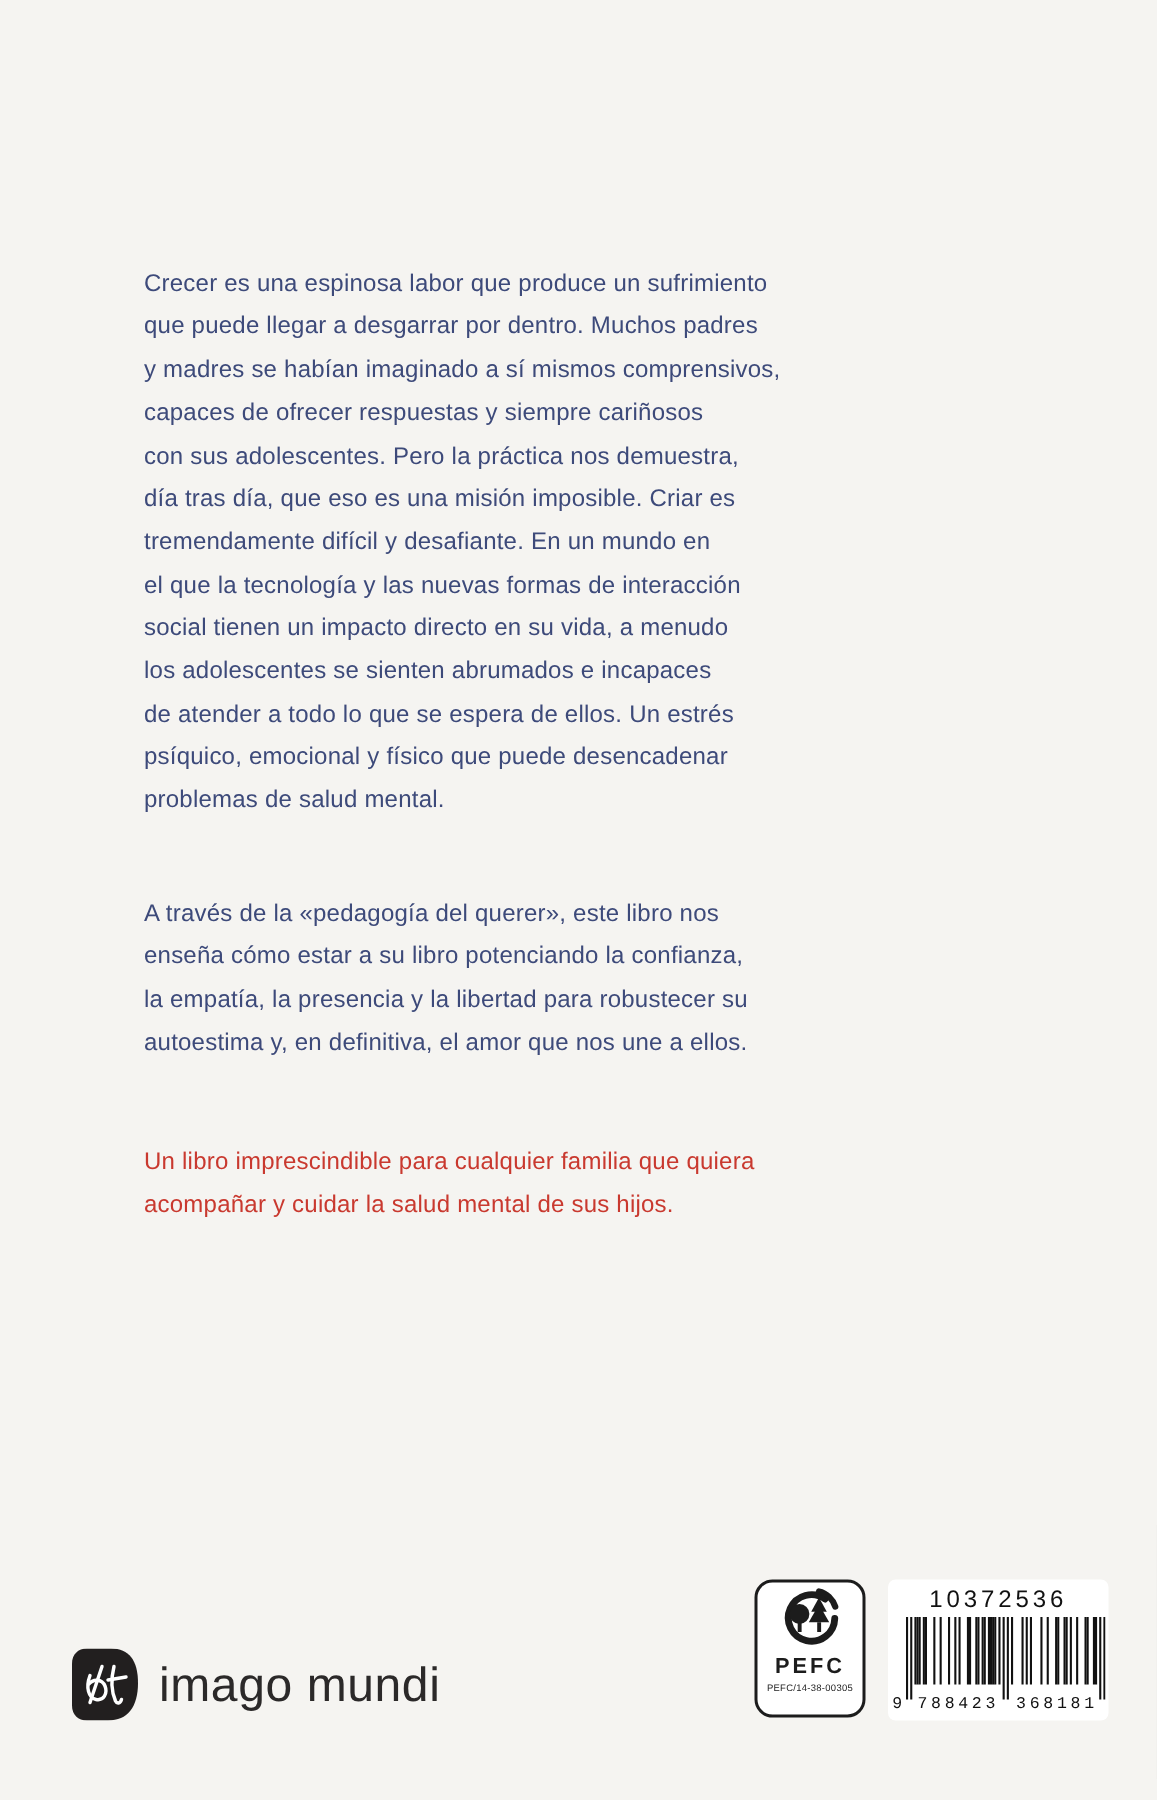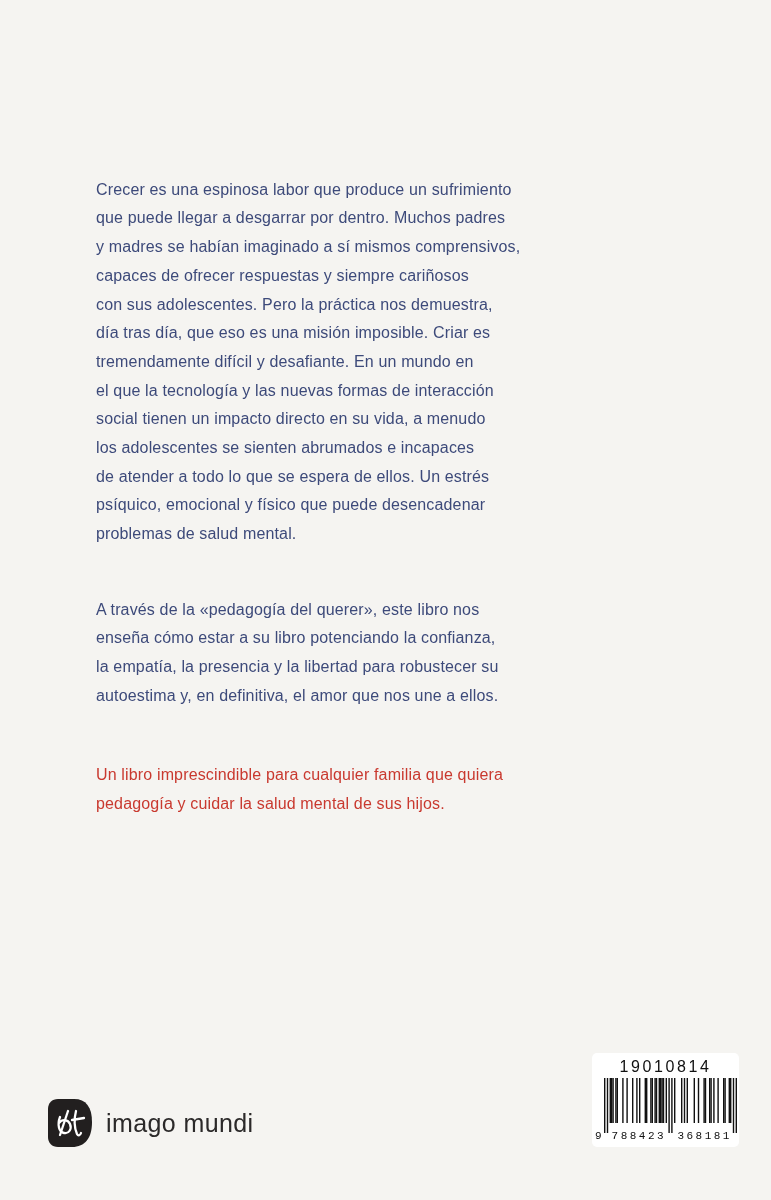--- a/index.html
+++ b/index.html
@@ -13,21 +13,21 @@
     position:absolute; left:96px; top:147px; width:625px;
     font-size:16px; line-height:28.7px; letter-spacing:0.15px;
     white-space:pre-line;
   }
   .para { margin:0; }
   .para.p2 { margin-top:18px; }
   .para.p3 { margin-top:22px; }
   
   .publisher { position:absolute; left:48px; top:1099px; height:48px; display:flex; align-items:center; }
   .publisher-glyph { width:44px; height:48px; display:block; }
-  .publisher-name { margin-left:14px; font-size:25px; letter-spacing:0.4px; color:#2b2929; }
+  .publisher-name { margin-left:14px; font-size:32px; letter-spacing:0.4px; color:#2b2929; }
 
   .pefc-label {
     position:absolute; left:503px; top:1053px; width:74px; height:92px;
     background:#ffffff; border:2.5px solid #1c1c1c; border-radius:12px;
     box-sizing:border-box; display:flex; flex-direction:column; align-items:center;
   }
   .pefc-emblem { width:44px; height:44px; margin-top:3px; }
   .pefc-name { font-size:14.5px; font-weight:bold; letter-spacing:2px; color:#1c1c1c; margin-top:1px; }
   .pefc-code { font-size:6.3px; color:#1c1c1c; margin-top:3px; letter-spacing:0.2px; }
 
@@ -58,39 +58,52 @@
 social tienen un impacto directo en su vida, a menudo
 los adolescentes se sienten abrumados e incapaces
 de atender a todo lo que se espera de ellos. Un estrés
 psíquico, emocional y físico que puede desencadenar
 problemas de salud mental.</p>
     <p class="para p2">A través de la «pedagogía del querer», este libro nos
 enseña cómo estar a su libro potenciando la confianza,
 la empatía, la presencia y la libertad para robustecer su
 autoestima y, en definitiva, el amor que nos une a ellos.</p>
     <p class="para p3" style="color: rgb(201, 57, 47);">Un libro imprescindible para cualquier familia que quiera
-pedagogía y cuidar la salud mental de sus hijos.</p>
+acompañar y cuidar la salud mental de sus hijos.</p>
   </div>
 
   <div class="publisher">
     <svg class="publisher-glyph" viewBox="0 0 44 48" xmlns="http://www.w3.org/2000/svg">
       <path d="M10,0 L26,0 C38,0 44,8 44,23 C44,39 37,48 24,48 L10,48 C4,48 0,44 0,38 L0,10 C0,4 4,0 10,0 Z" fill="#221f1f"></path>
       <g fill="none" stroke="#ffffff" stroke-width="2.3" stroke-linecap="round">
         <path d="M12,18 C9,26 11,33 16,34 C21,35 24,30 22,25 C20,20 14,20 11,24"></path>
         <path d="M20,12 L12,36"></path>
         <path d="M28,12 C26,20 26,28 29,35 C30,37 32,37 33,34"></path>
         <path d="M24,21 L36,19"></path>
       </g>
     </svg>
     <span class="publisher-name">imago mundi</span>
   </div>
 
+  <div class="pefc-label">
+    <svg class="pefc-emblem" viewBox="0 0 44 44" xmlns="http://www.w3.org/2000/svg">
+      <path d="M32,8 A15.5,15.5 0 1 0 38.5,21" fill="none" stroke="#1c1c1c" stroke-width="4.6" stroke-linecap="round"></path>
+      <path d="M28,3 C33,4 37,8 38.8,13" fill="none" stroke="#1c1c1c" stroke-width="4.2" stroke-linecap="round"></path>
+      <circle cx="15" cy="18" r="6.6" fill="#1c1c1c"></circle>
+      <rect x="13.8" y="22" width="2.6" height="8" fill="#1c1c1c"></rect>
+      <path d="M28,7 L33.2,16.5 L22.8,16.5 Z" fill="#1c1c1c"></path>
+      <path d="M28,11.5 L34.8,23.5 L21.2,23.5 Z" fill="#1c1c1c"></path>
+      <rect x="26.8" y="23.5" width="2.6" height="6.5" fill="#1c1c1c"></rect>
+    </svg>
+    <div class="pefc-name">PEFC</div>
+    <div class="pefc-code">PEFC/14-38-00305</div>
+  </div>
 
   <div class="barcode-label">
-    <div class="barcode-number">19010814</div>
+    <div class="barcode-number">10372536</div>
     <svg id="ean-svg" class="ean-svg" width="143" height="63" viewBox="0 0 143 63" xmlns="http://www.w3.org/2000/svg">
         <rect x="10.00" y="1" width="1.40" height="55" fill="#111111"></rect>
         <rect x="12.80" y="1" width="1.40" height="55" fill="#111111"></rect>
         <rect x="15.60" y="1" width="1.40" height="45" fill="#111111"></rect>
         <rect x="17.00" y="1" width="1.40" height="45" fill="#111111"></rect>
         <rect x="18.40" y="1" width="1.40" height="45" fill="#111111"></rect>
         <rect x="21.20" y="1" width="1.40" height="45" fill="#111111"></rect>
         <rect x="22.60" y="1" width="1.40" height="45" fill="#111111"></rect>
         <rect x="28.20" y="1" width="1.40" height="45" fill="#111111"></rect>
         <rect x="32.40" y="1" width="1.40" height="45" fill="#111111"></rect>

